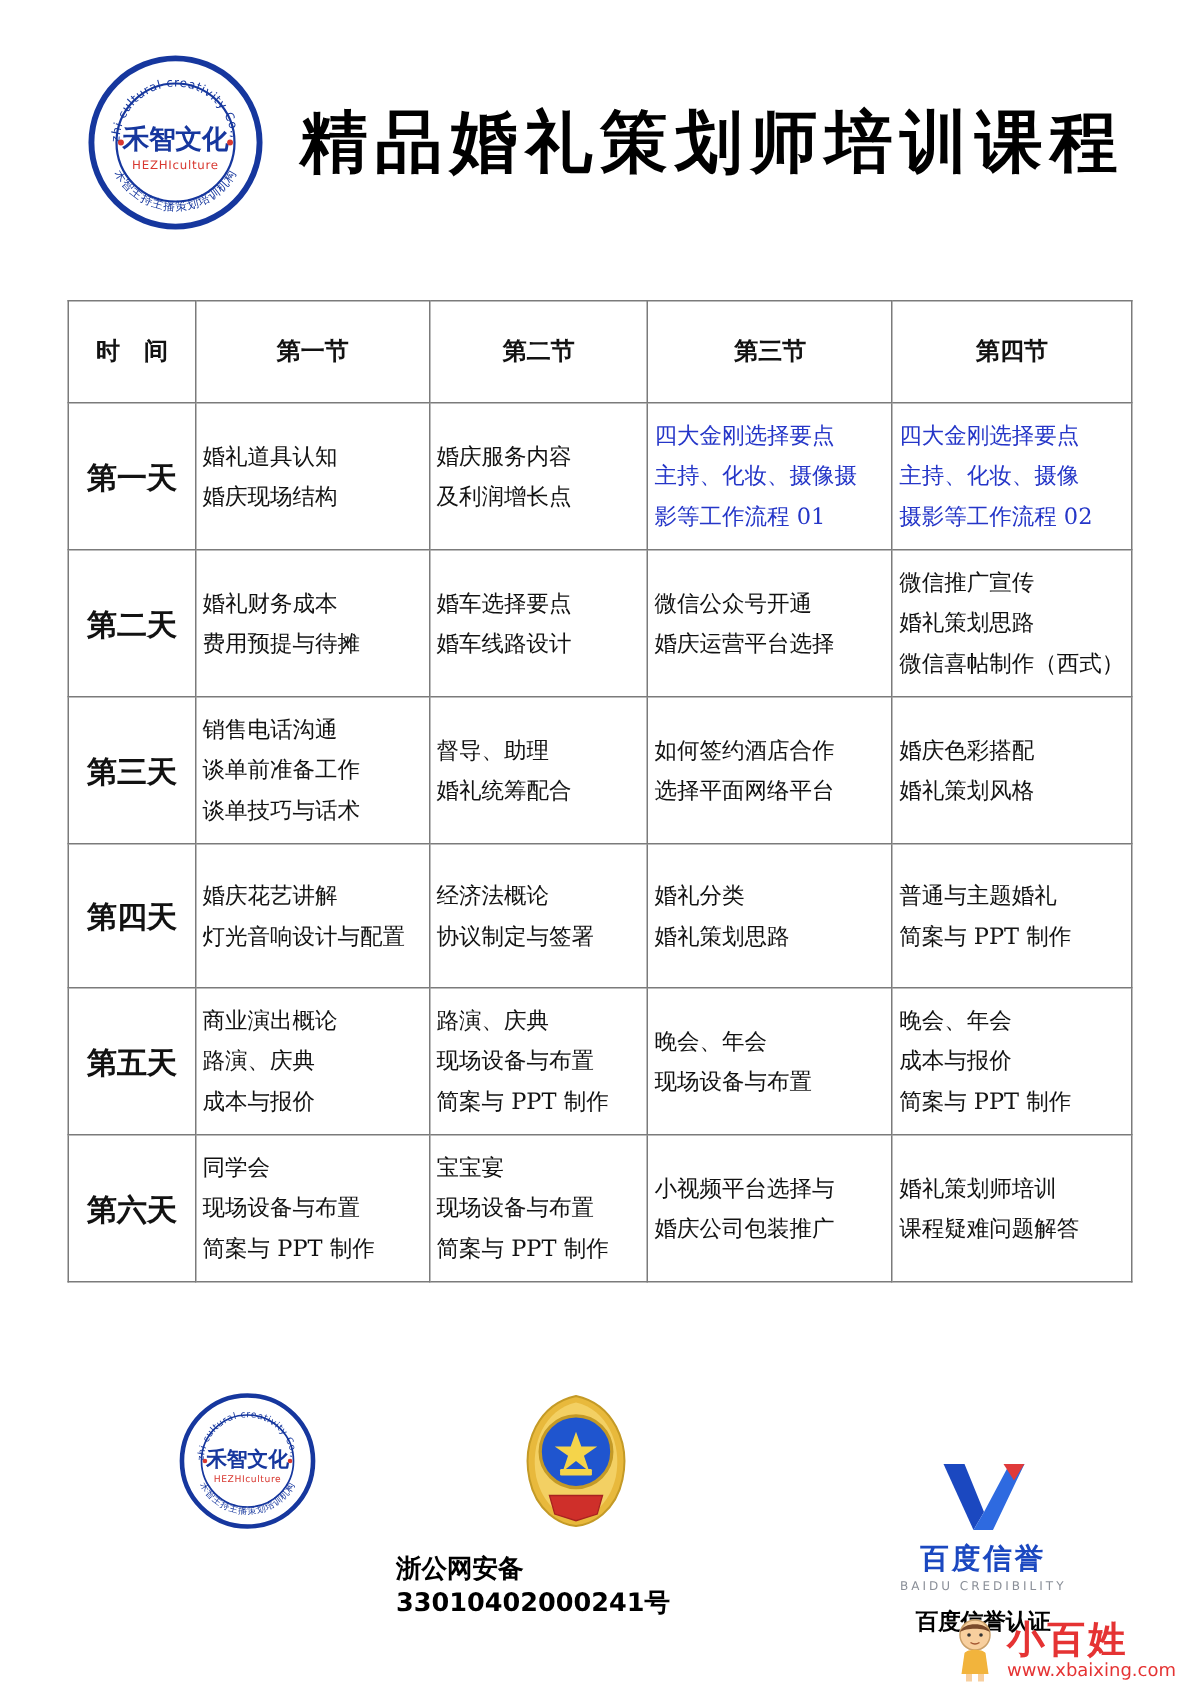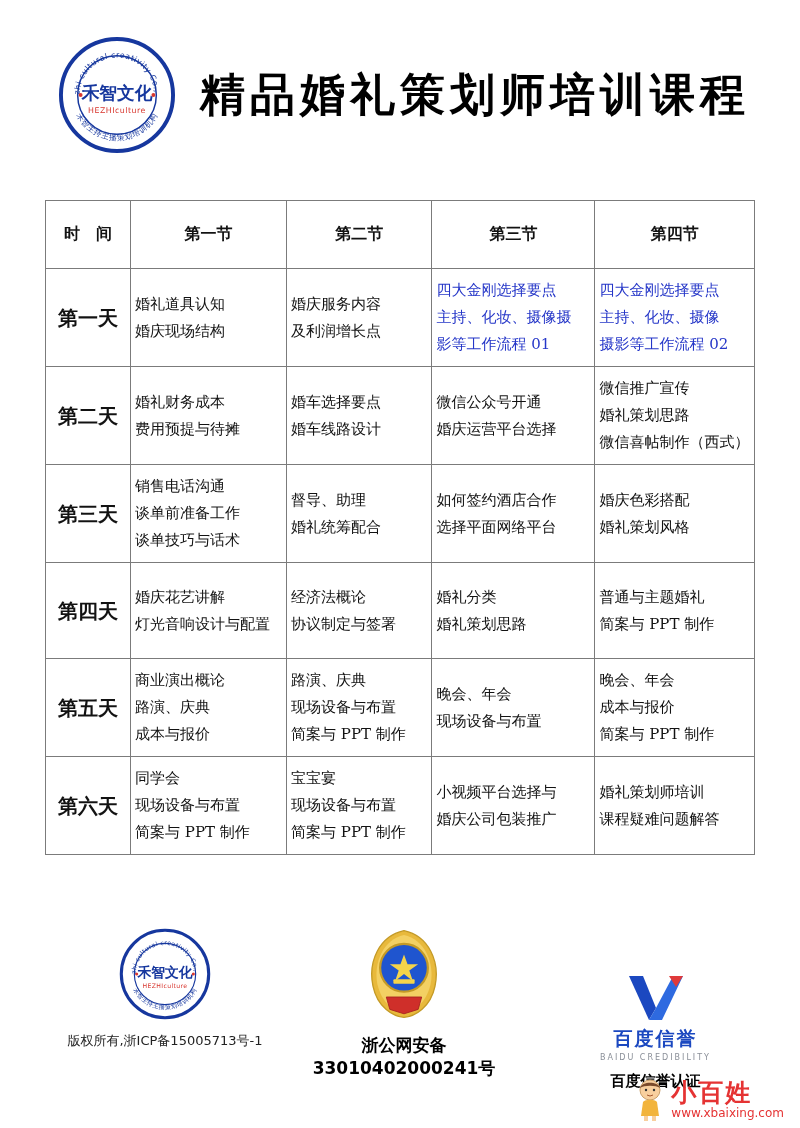--- a/index.html
+++ b/index.html
@@ -36,21 +36,21 @@
     border:1px solid #7b7b7b; vertical-align:middle;
     font-size:15px; color:#121212; padding:8px 4px; line-height:1.8;margin-top:44px;
   }
   .course-table thead tr { height:68px; }
   .course-table thead th { font-size:16px; font-weight:bold; }
   .course-table tbody tr { height:96px; }
   .course-table tbody th { font-size:20px; font-weight:bold; }
 
   
   .footer-left   { position:absolute; left:60px;  top:928px; width:210px; text-align:center; }
-  .footer-center { position:absolute; left:284px; top:928px; width:240px; text-align:center; }
+  .footer-center { position:absolute; left:264px; top:928px; width:240px; text-align:left; }
   .footer-right  { position:absolute; left:548px; top:968px; width:215px; text-align:center; }
   .footer-logo-wrap { width:92px; height:92px; margin:0 auto; }
   .police-badge-wrap { width:90px; height:92px; margin:0 auto; }
   .baidu-logo-wrap { width:62px; height:52px; margin:4px auto 0 auto; }
 
   .copyright-text {
     margin-top:12px; font-size:13px; color:#222;
     font-family:"DejaVu Sans","Liberation Sans",sans-serif;
   }
   .police-filing-text {
@@ -251,21 +251,20 @@
           <path id="arcB2" d="M 14,60 A 46,46 0 0 0 106,60"></path>
         </defs>
         <text class="ring-text" text-anchor="middle"><textPath href="#arcT2" startOffset="50%">Hezhi cultural creativity Co.,Ltd</textPath></text>
         <text class="ring-text" text-anchor="middle"><textPath href="#arcB2" startOffset="50%">禾智主持主播策划培训机构</textPath></text>
         <text x="60" y="64" text-anchor="middle" class="logo-name">禾智文化</text>
         <text x="60" y="78" text-anchor="middle" class="logo-name-en">HEZHIculture</text>
         <circle cx="23" cy="60" r="2" fill="#d8372f"></circle>
         <circle cx="97" cy="60" r="2" fill="#d8372f"></circle>
       </svg>
     </div>
-    <div class="copyright-text">版权所有,浙ICP备15005713号-1</div>
   </div>
 
   <div class="footer-center">
     <div class="police-badge-wrap">
       <svg viewBox="0 0 100 104" width="100%" height="100%">
 
         <path d="M50 3 C 22 9 9 38 15 66 C 20 90 38 100 50 101 C 62 100 80 90 85 66 C 91 38 78 9 50 3 Z" fill="#e8b93c" stroke="#c49a26" stroke-width="1.5"></path>
         <path d="M50 8 C 27 13 15 39 20 64 C 25 85 39 95 50 96 C 61 95 75 85 80 64 C 85 39 73 13 50 8 Z" fill="#f3d063"></path>
 
         <circle cx="50" cy="45" r="27" fill="#1f55cf" stroke="#c49a26" stroke-width="2.5"></circle>

